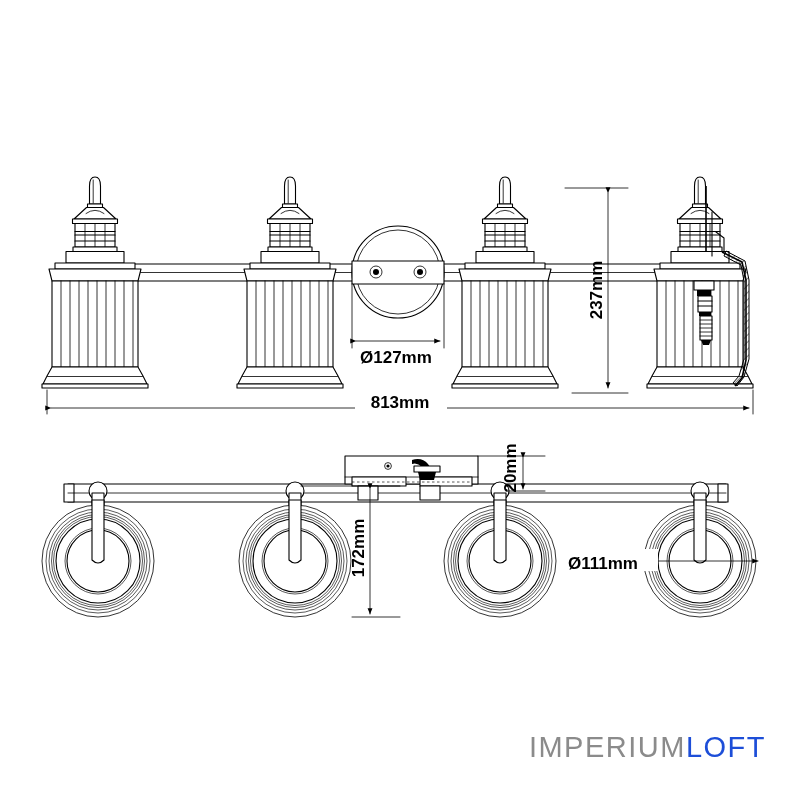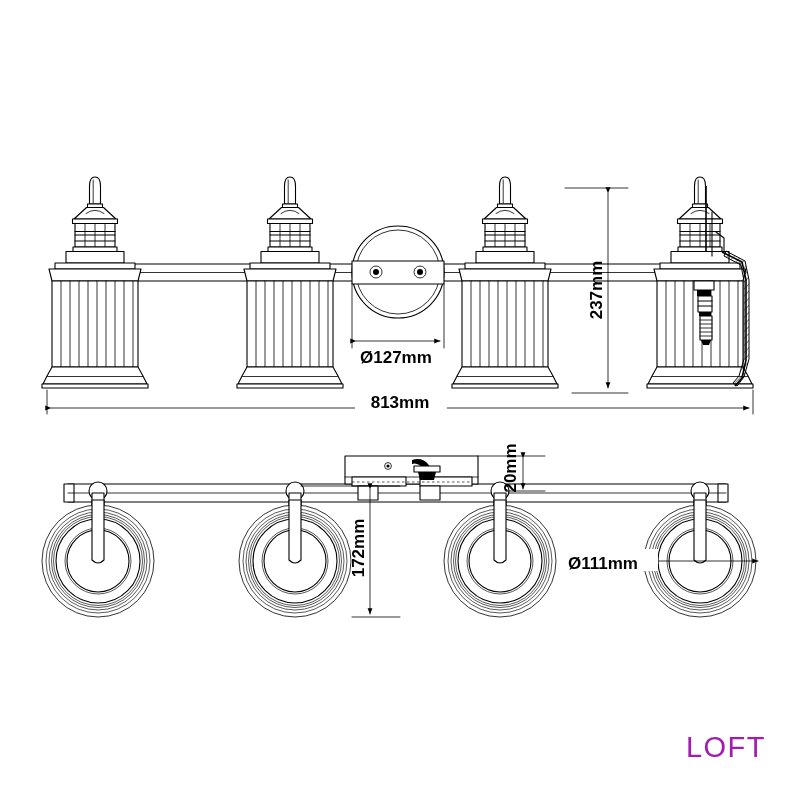--- a/index.html
+++ b/index.html
@@ -315,16 +315,17 @@
     <g>
       <line class="ln-thin" x1="642" y1="561" x2="758" y2="561" marker-start="url(#arrL)" marker-end="url(#arrR)"></line>
       <rect x="562" y="549" width="96" height="22" fill="#ffffff"></rect>
       <text class="dimtxt" x="568" y="569">Ø111mm</text>
     </g>
   </g>
 
 </svg>
 
 <div class="logo-wrap">
-  <span class="logo-b" id="logoB" style="color: #a21caf;">LOFT</span>
+  <span class="logo-a" id="logoA" style="color: rgb(139, 139, 139);">IMPERIUM</span>
+  <span class="logo-b" id="logoB" style="color: #1d4ed8;">LOFT</span>
 </div>
 
 </div>
 
 </body></html>

